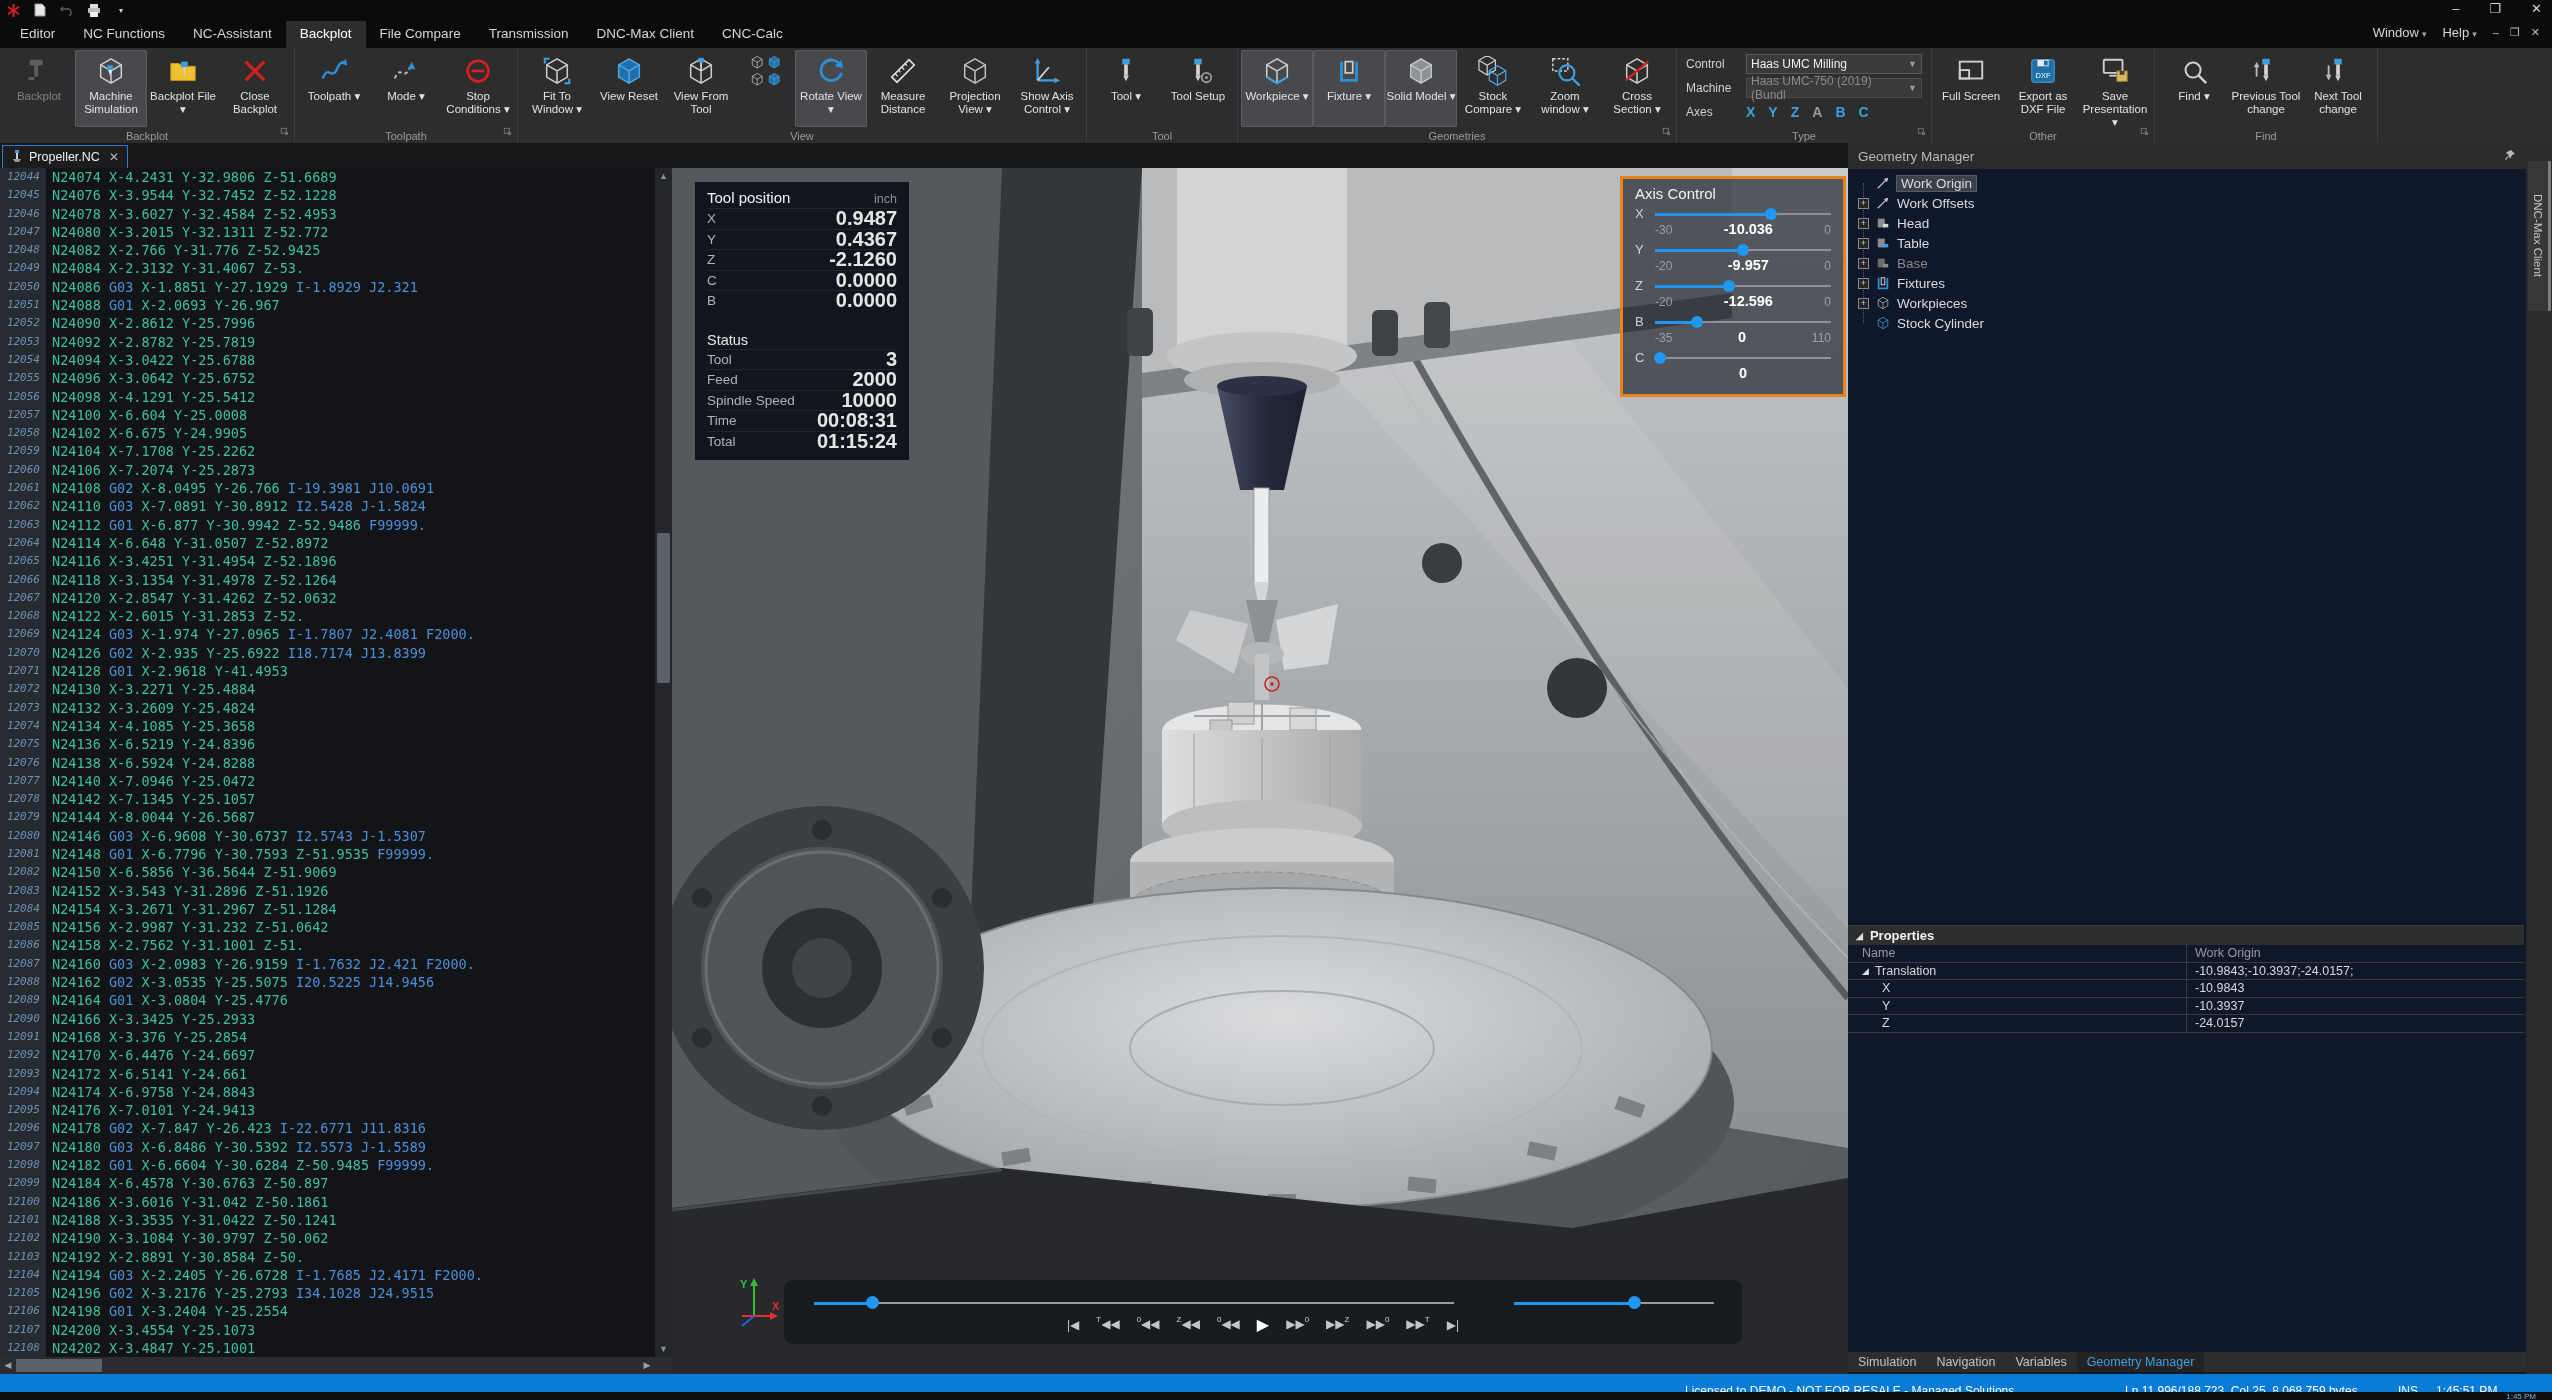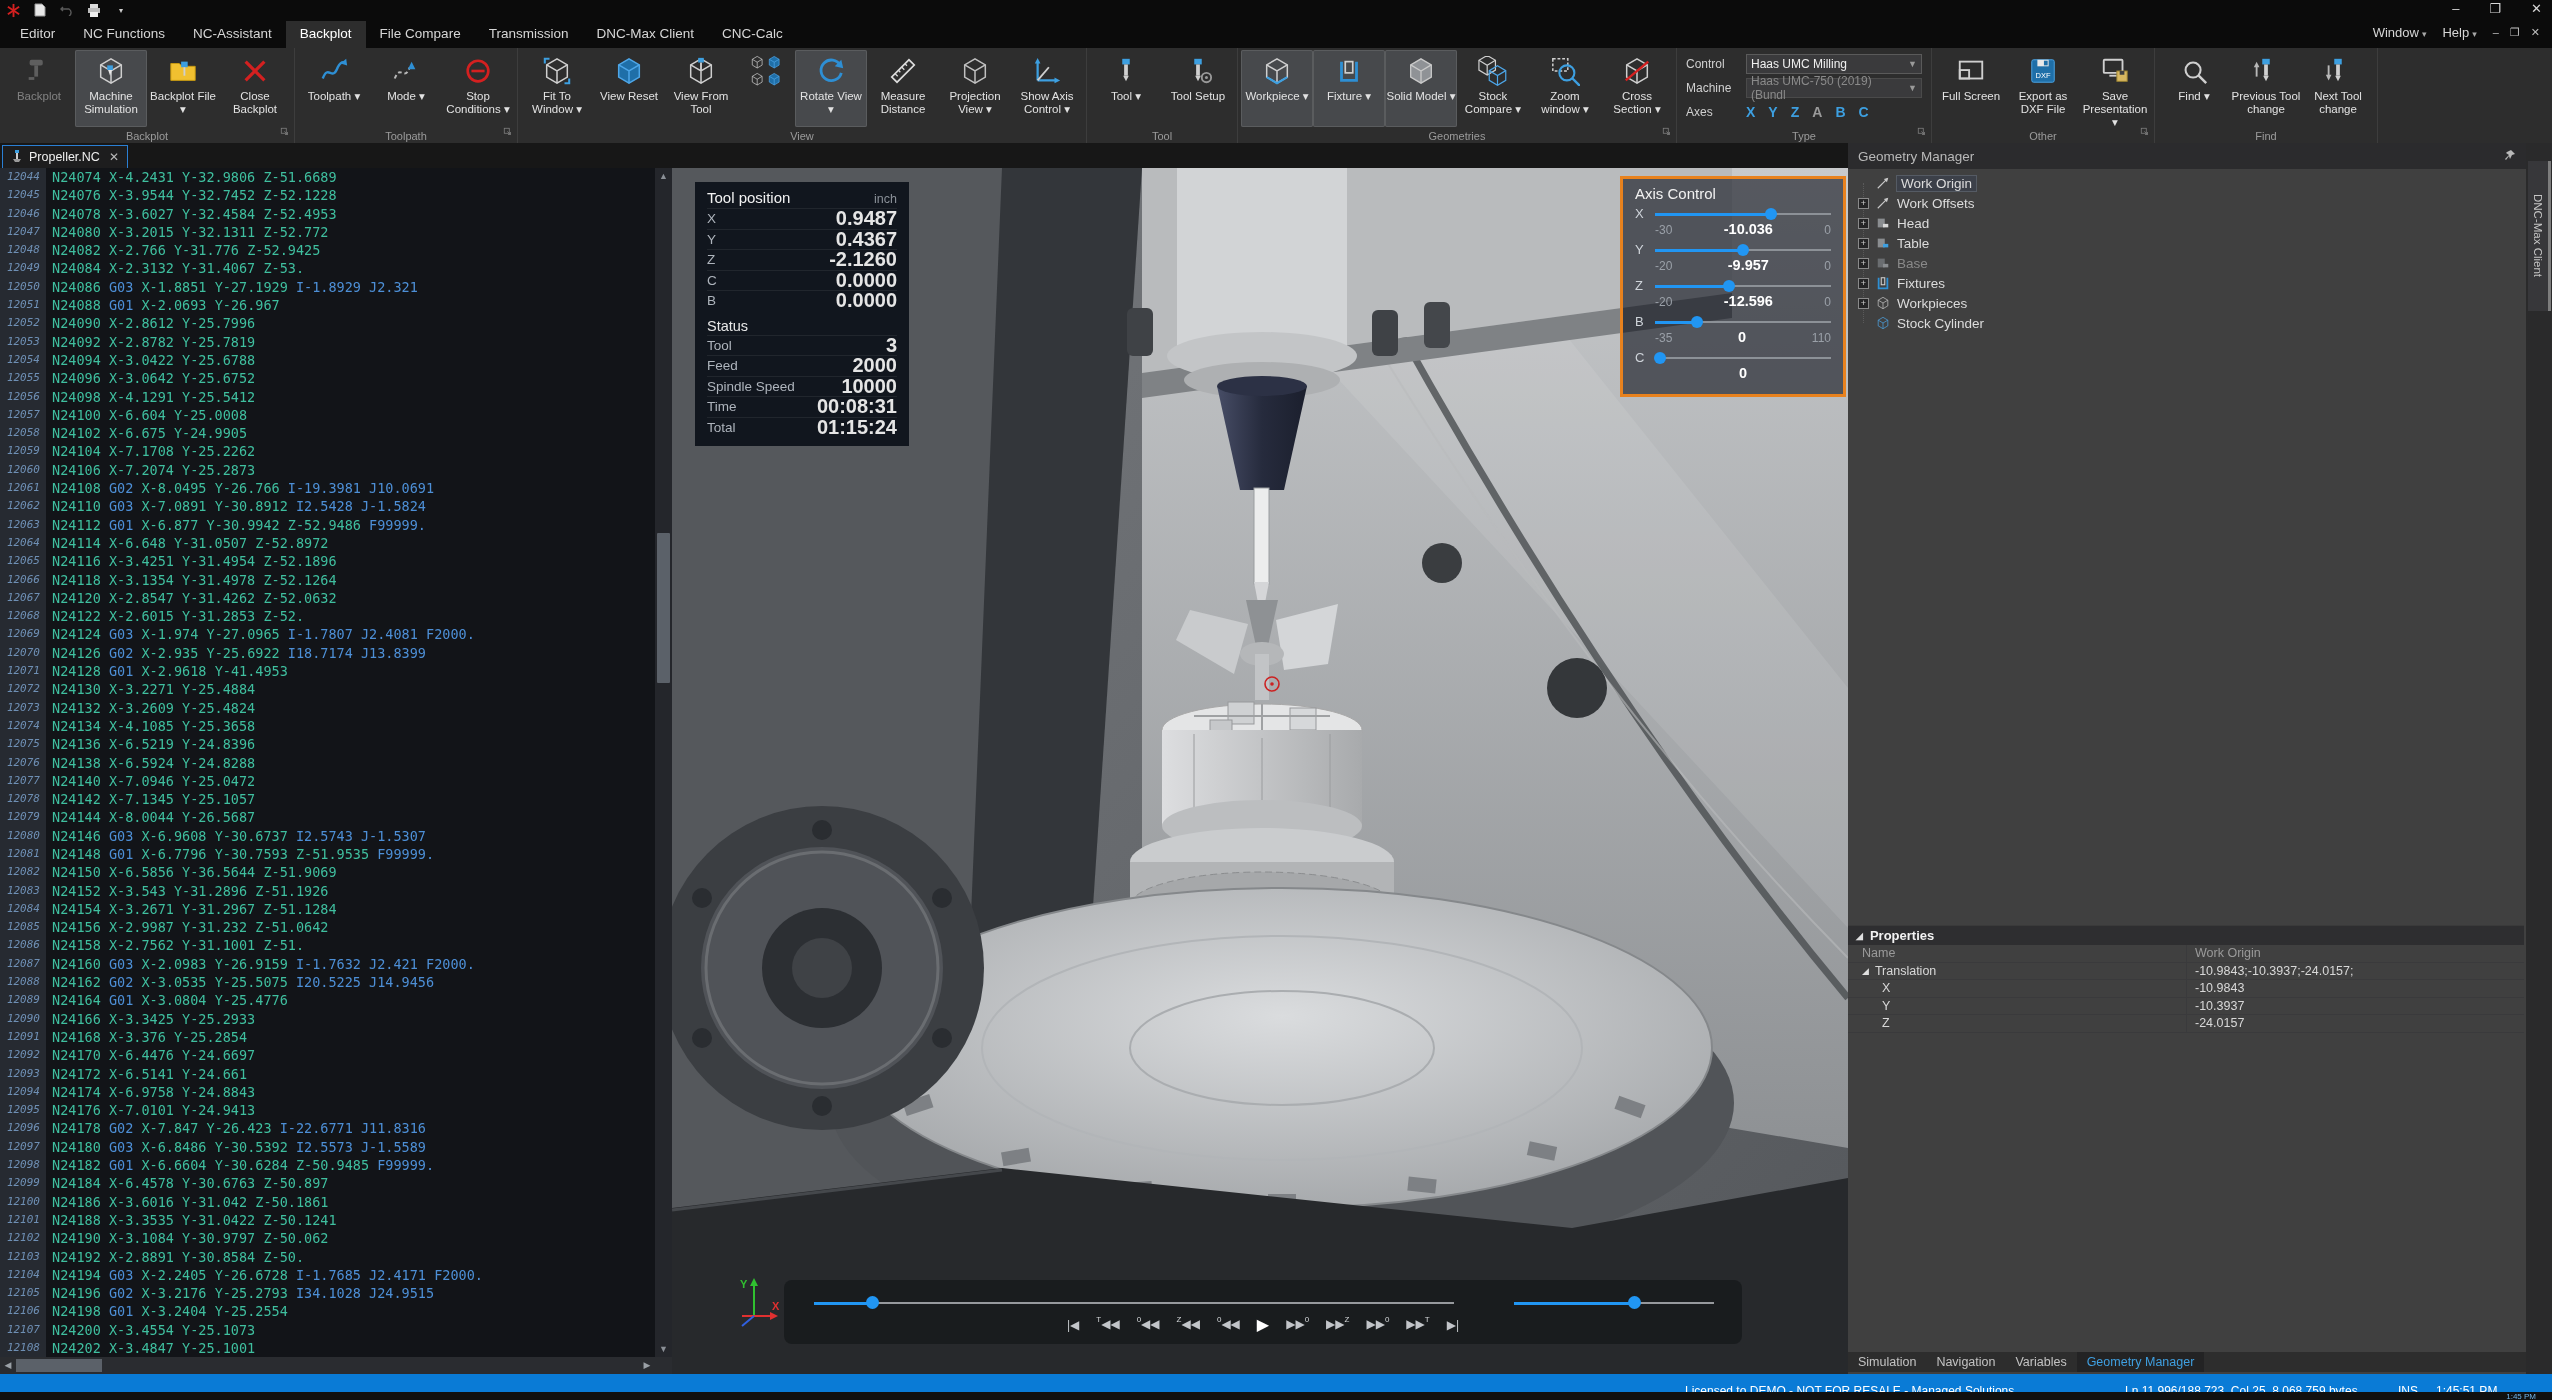--- a/index.html
+++ b/index.html
@@ -71,21 +71,21 @@
   #viewport { left:672px; top:168px; width:1176px; height:1206px; overflow:hidden; background:#5d6064; }
   
   #toolpos { left:23px; top:14px; width:214px; background:rgba(8,12,22,.88); padding:7px 12px 9px; }
   #toolpos .hd { display:flex; justify-content:space-between; align-items:baseline; margin-bottom:2px; }
   #toolpos .hd .t { font-size:15px; color:#f2f2f2; }
   #toolpos .hd .u { font-size:12.5px; color:#8a9098; }
   .tprow { display:flex; justify-content:space-between; height:20.5px; align-items:center;
            border-top:1px solid rgba(255,255,255,.07); }
   .tprow .l { font-size:13.5px; color:#aeb4bc; }
   .tprow .v { font-size:20px; color:#e5e5e5; font-weight:bold; }
-  #toolpos .sub { font-size:14.5px; color:#e8e8e8; margin-top:7px; margin-bottom:1px; }
+  #toolpos .sub { font-size:14.5px; color:#e8e8e8; margin-top:21px; margin-bottom:1px; }
   
   #axisctl { left:948px; top:8px; width:226px; background:rgba(10,14,24,.60); border:3px solid #e8821e; padding:6px 12px 8px; }
   #axisctl .t { font-size:15px; color:#f2f2f2; margin-bottom:4px; }
   .slid { margin-bottom:2px; }
   .slid .trackrow { display:flex; align-items:center; gap:8px; height:15px; }
   .slid .ax { width:12px; font-size:13px; color:#cfd4da; }
   .slid .track { position:relative; flex:1; height:13px; }
   .slid .track .rail { position:absolute; left:0; right:0; top:6px; height:2px; background:#8c9197; }
   .slid .track .fill { position:absolute; left:0; top:5.5px; height:3px; background:#2196f3; }
   .slid .track .th { position:absolute; top:1px; width:12px; height:12px; border-radius:50%; background:#2196f3; }
@@ -100,21 +100,21 @@
   .pbfill { position:absolute; top:5.5px; height:3px; background:#2196f3; }
   .pbth { position:absolute; top:0; width:13px; height:13px; border-radius:50%; background:#2196f3; }
   #pbbtns { position:absolute; left:0; right:0; top:34px; display:flex; justify-content:center; gap:17px; align-items:center; }
   .pbb { color:#c2c5c9; font-size:12px; line-height:20px; position:relative; }
   .pbb .tag { font-size:8px; position:relative; top:-6px; color:#d5d8db; }
   .pbb.play { color:#ffffff; font-size:16px; }
   
   #triad { left:58px; top:1104px; }
 
   
-  #rightpanel { left:1848px; top:143px; width:678px; height:1231px; background:#404040; }
+  #rightpanel { left:1848px; top:143px; width:678px; height:1231px; background:#0f172a; }
   #gm-header { height:26px; display:flex; align-items:center; justify-content:space-between;
                padding:0 10px; background:#2b2b2d; color:#b9b9b9; font-size:13.5px; }
   #gm-tree { position:absolute; left:0; top:30px; right:0; }
   .trow { height:20px; display:flex; align-items:center; gap:7px; padding-left:10px; font-size:13.5px; color:#dcdcdc; }
   .trow .exp { width:11px; height:11px; border:1px solid #8a8a8a; font-size:9px; line-height:9px; text-align:center;
                color:#cfcfcf; background:#252526; flex:none; }
   .trow .noexp { width:11px; flex:none; }
   .trow .lab.sel { background:#3c4049; outline:1px solid #555b64; padding:0 4px; }
   .trow.dim { color:#8a8a8a; }
   #gm-guide { position:absolute; left:15px; top:40px; width:0; height:140px; border-left:1px dotted #5a5a5a; }

